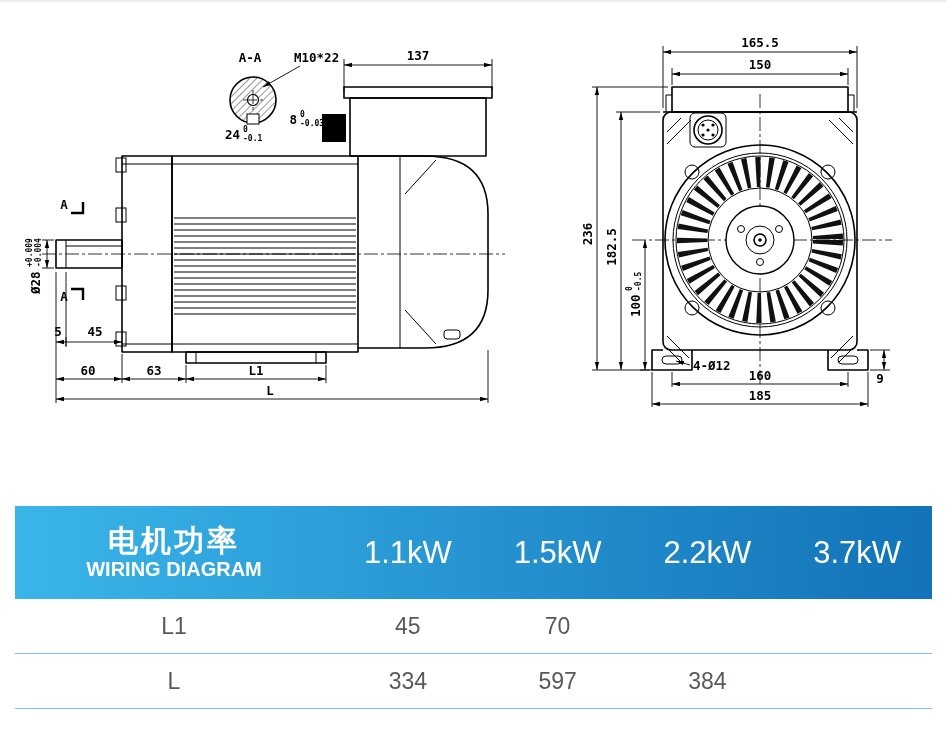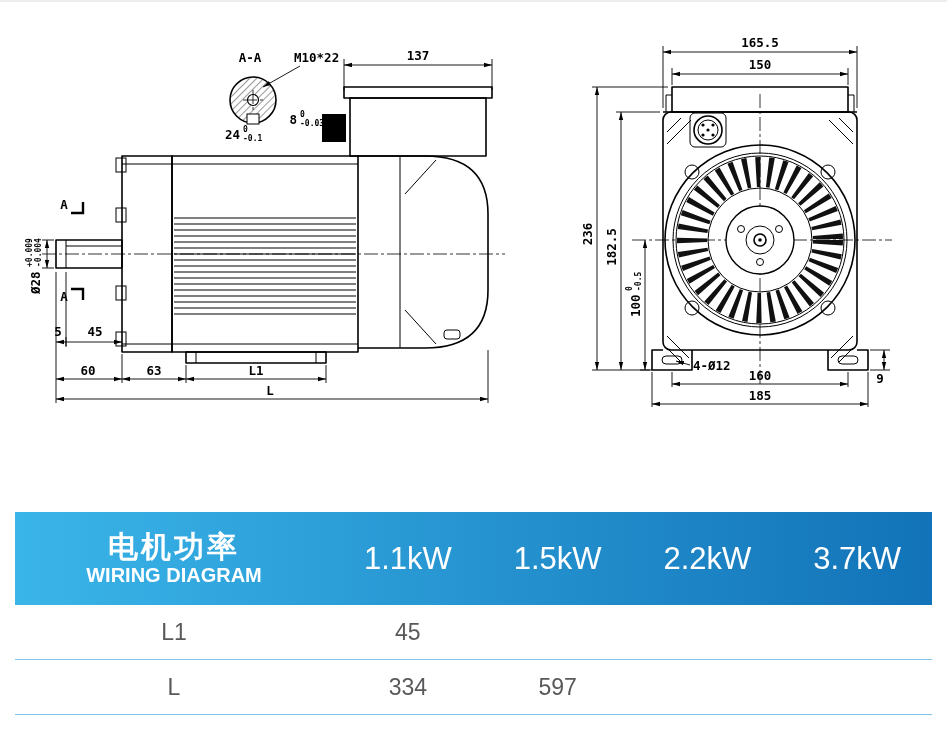--- a/index.html
+++ b/index.html
@@ -13,21 +13,21 @@
   .dtx-e{ font-size:12.5px; text-anchor:end; }
   .stx  { font-size:8px; text-anchor:start; }
   .ol   { fill:none; stroke:#000; stroke-width:1.6; stroke-linejoin:round; }
   .thin { fill:none; stroke:#000; stroke-width:1; }
   .dim  { fill:none; stroke:#000; stroke-width:0.9; }
   .cl   { fill:none; stroke:#000; stroke-width:0.8; stroke-dasharray:14 3 3 3; }
   .flag { fill:none; stroke:#000; stroke-width:2.4; }
   .grille { fill:none; stroke:#111; stroke-width:30; stroke-dasharray:4.5 7.2; }
 
   
-  .spec { width:917px; margin:28px 15px 0 15px; }
+  .spec { width:917px; margin:22px 15px 0 15px; }
   .spec-header {
     display:grid; grid-template-columns:318px 1fr 1fr 1fr 1fr;
     height:93px; align-items:center; color:#fff;
     background:linear-gradient(90deg,#3ab5e9 0%, #1273b8 100%);
   }
   .spec-title { text-align:center; line-height:1.15; }
   .spec-title .cn { font-size:30px; font-weight:bold; letter-spacing:3px; }
   .spec-title .en { font-size:20px; font-weight:bold; }
   .spec-col { text-align:center; font-size:31px; font-weight:normal; }
   .spec-row {
@@ -296,20 +296,22 @@
     </div>
     <div class="spec-col">1.1kW</div>
     <div class="spec-col">1.5kW</div>
     <div class="spec-col">2.2kW</div>
     <div class="spec-col">3.7kW</div>
   </div>
 
   <div class="spec-row">
     <div class="cell">L1</div>
     <div class="cell">45</div>
+    <div class="cell">70</div>
   </div>
 
   <div class="spec-row">
     <div class="cell">L</div>
     <div class="cell">334</div>
     <div class="cell">597</div>
+    <div class="cell">384</div>
   </div>
 </div>
 
 </body></html>

